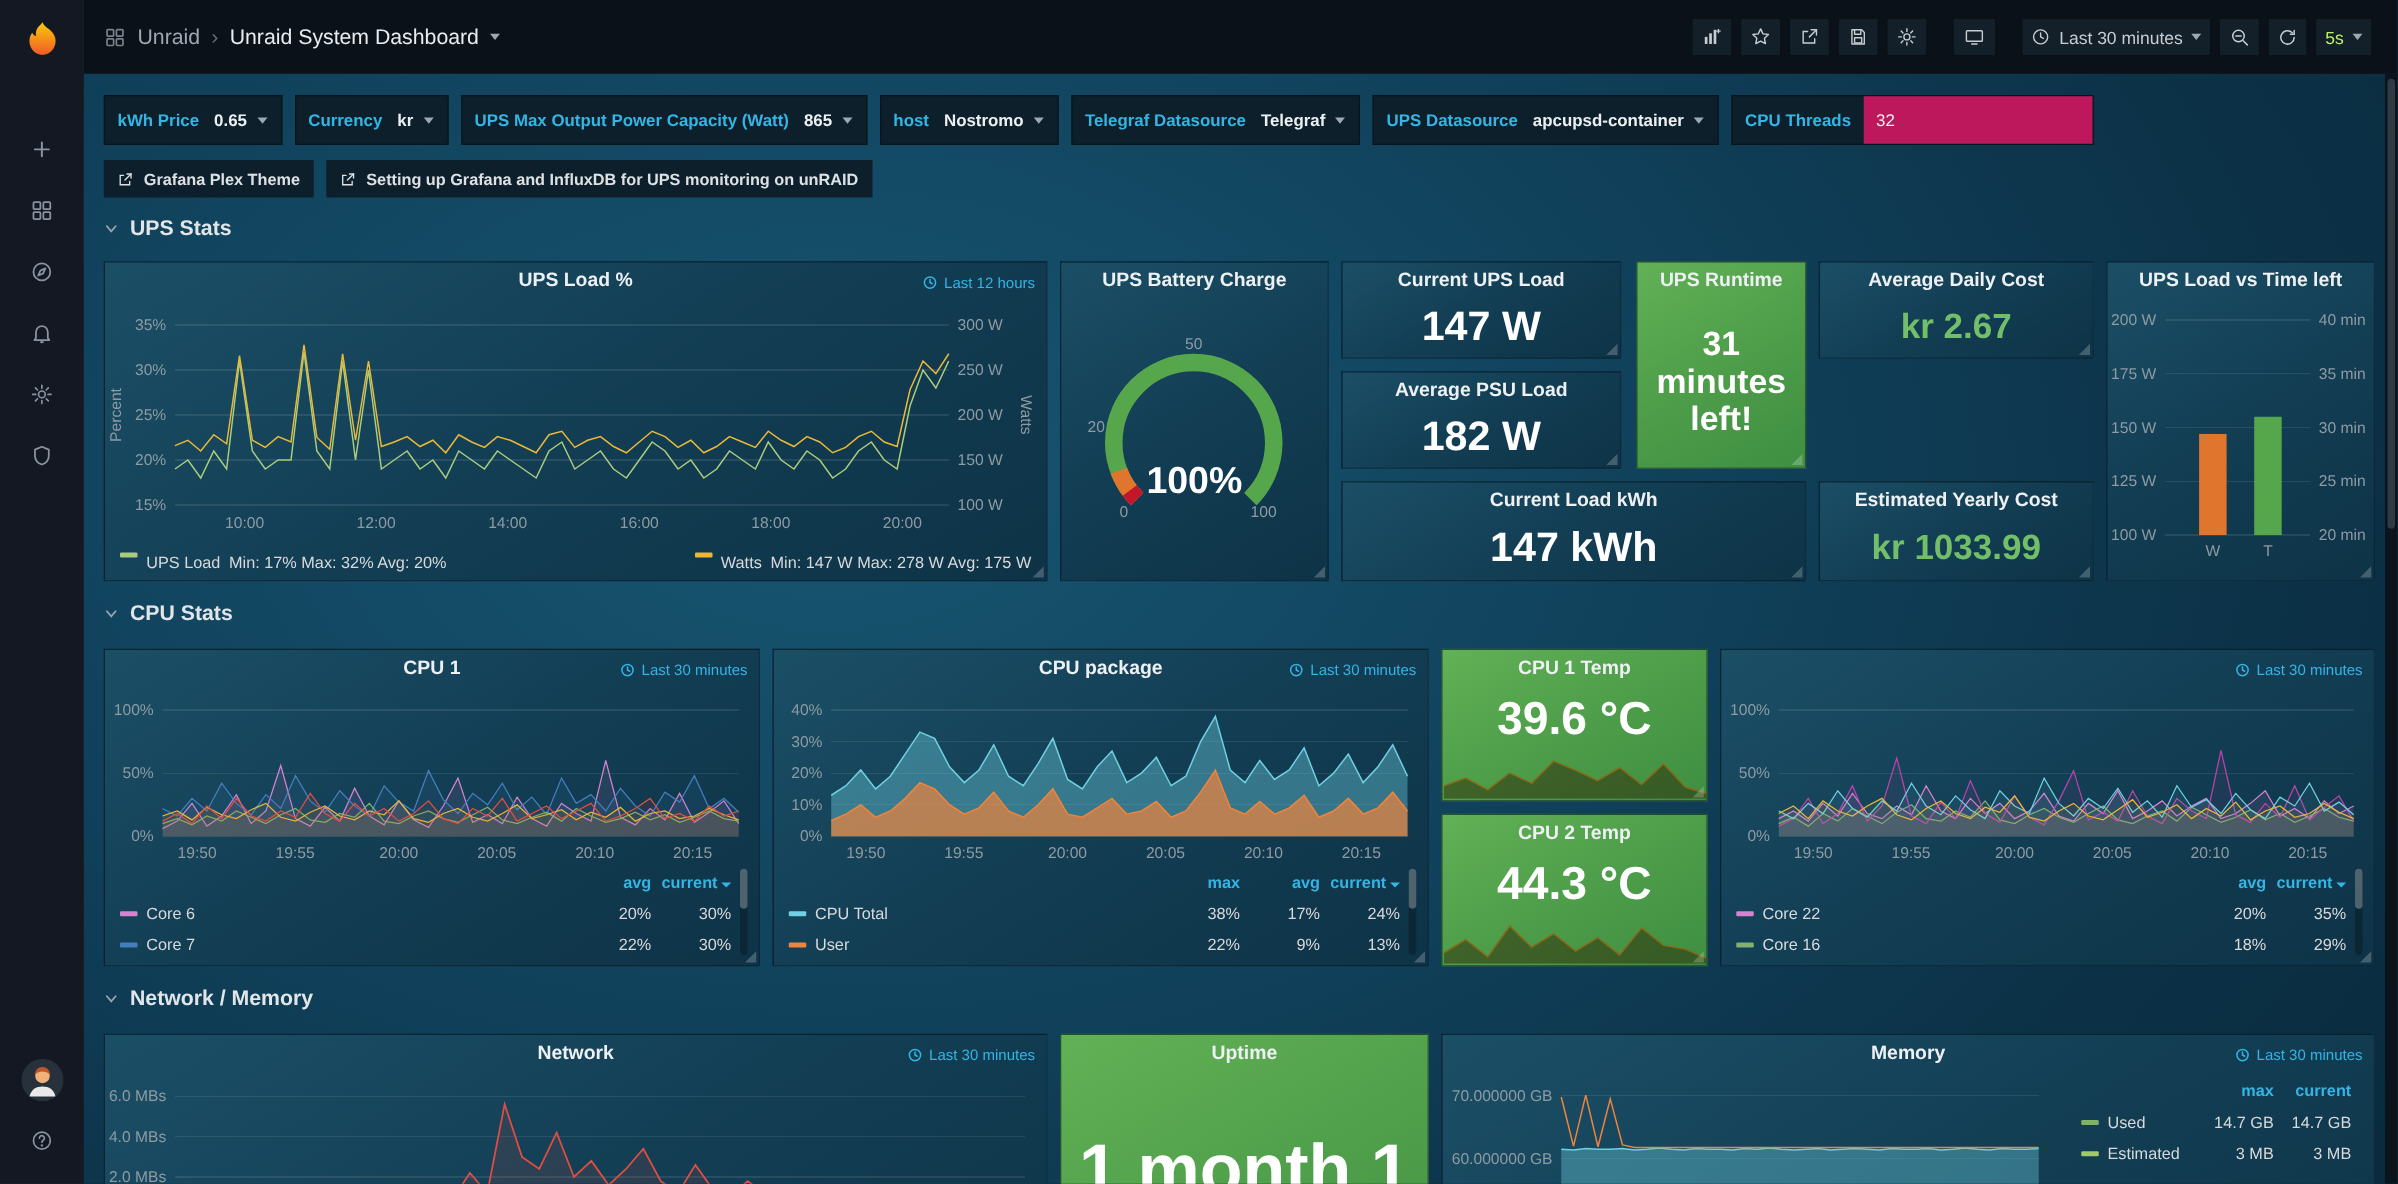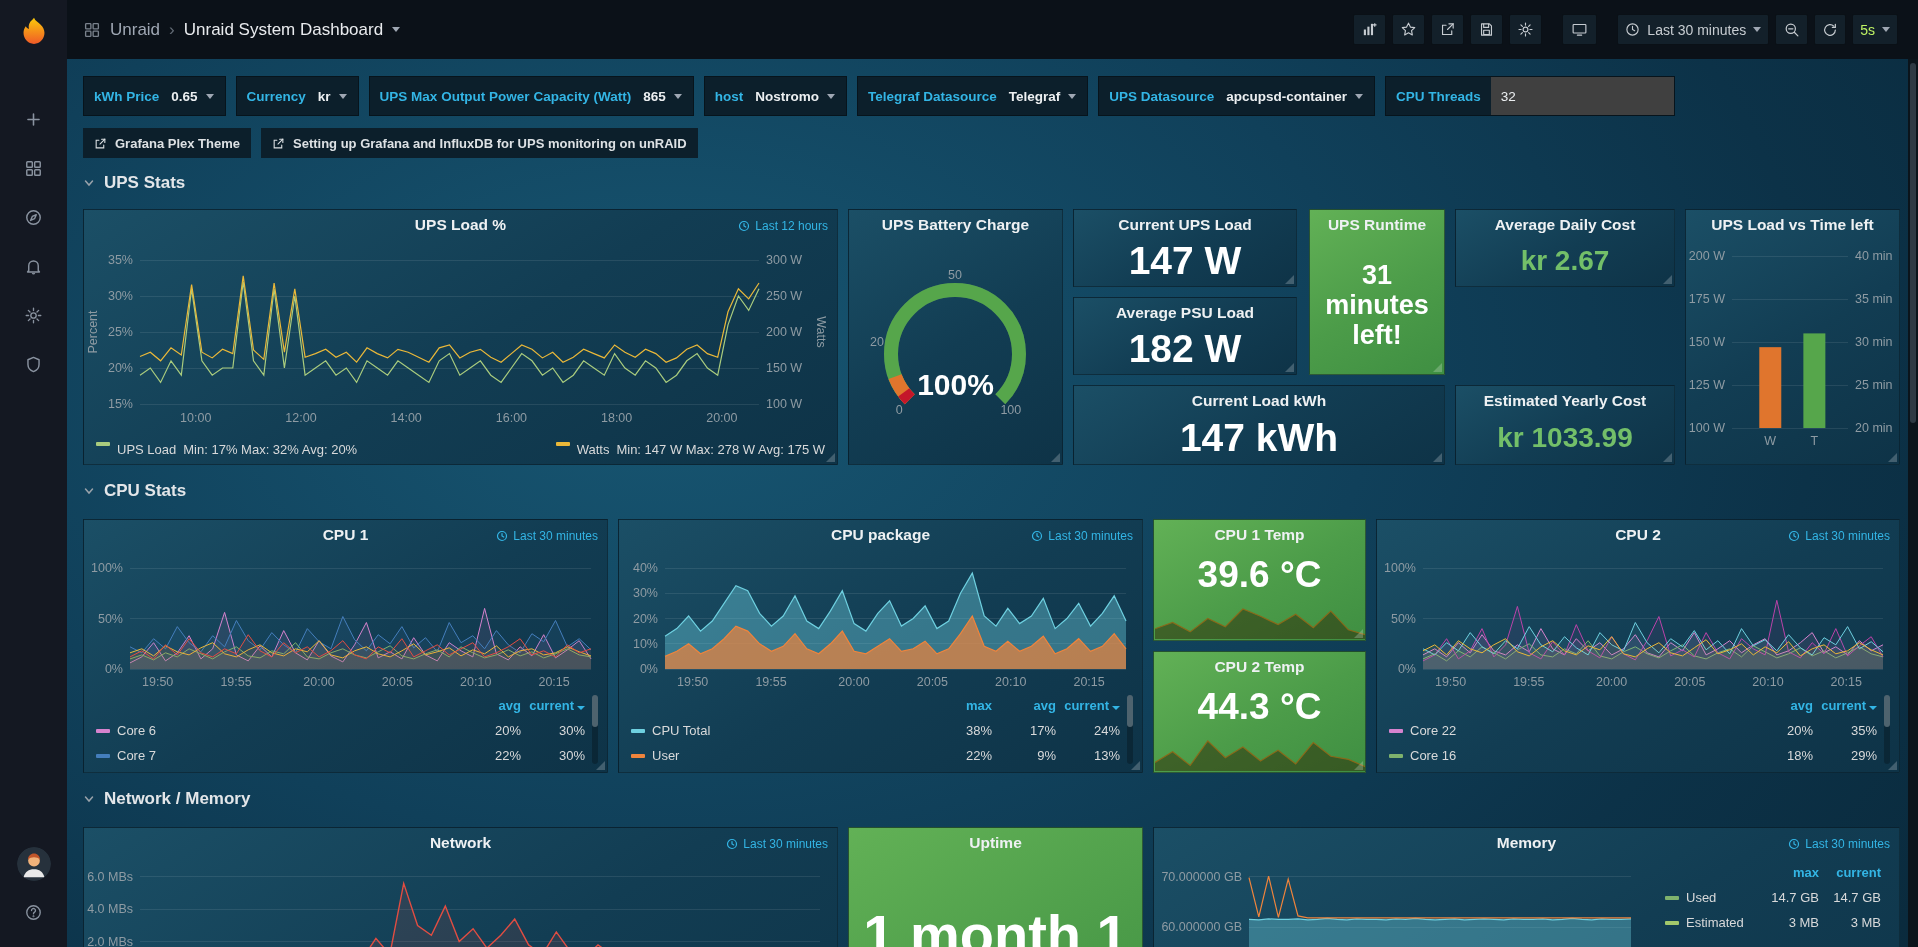--- a/index.html
+++ b/index.html
@@ -26,38 +26,38 @@
   .nbtn{height:31px;min-width:31px;background:#13202a;border:1px solid #0a1016;border-radius:2px;display:flex;align-items:center;justify-content:center;color:#c7ccd1;padding:0 7px;box-sizing:border-box;cursor:pointer;gap:7px;font-size:14px}
   .nbtn .i{display:block}
   .gap-l{margin-left:14px}
   .green-txt{color:#bef264;font-weight:normal}
   
   .content{position:absolute;left:67px;top:59px;width:1851px;height:888px}
   .submenu{position:absolute;left:16px;top:17px;display:flex;align-items:center;gap:10px}
   .var-chip{display:inline-flex;align-items:center;height:38px;background:#0c1f2b;border:1px solid rgba(0,0,0,0.35)}
   .var-label{color:#33b5e5;font-weight:bold;font-size:13.5px;padding:0 10px;cursor:default}
   .var-value{color:#eceff1;font-weight:bold;font-size:13.5px;padding:0 11px 0 2px;display:flex;align-items:center;gap:8px;cursor:pointer}
-  .var-input{width:183px;height:38px;background:#404040;border:none;color:#eceff1;font-size:13.5px;padding:0 10px;font-family:inherit;box-sizing:border-box}
+  .var-input{width:183px;height:38px;background:#be185d;border:none;color:#eceff1;font-size:13.5px;padding:0 10px;font-family:inherit;box-sizing:border-box}
   .linkrow{position:absolute;left:16px;top:69px;display:flex;gap:10px}
   .link-chip{display:inline-flex;align-items:center;height:30px;background:#0c1f2b;padding:0 11px;gap:8px;font-size:13px;font-weight:bold;color:#dde1e4;cursor:pointer}
   .section-header{position:absolute;left:16px;display:flex;align-items:center;gap:9px;font-size:17px;font-weight:bold;color:#e3e6e9;cursor:pointer}
   #sec-ups{top:114px} #sec-cpu{top:422px} #sec-net{top:730px}
   
   .panel{position:absolute;background:linear-gradient(148deg,#1b4f66 0%,#123d53 52%,#0e3347 100%);border:1px solid rgba(5,20,30,0.55);box-sizing:border-box;overflow:hidden}
   .panel::after{content:"";position:absolute;right:2px;bottom:2px;width:0;height:0;border-style:solid;border-width:0 0 9px 9px;border-color:transparent transparent rgba(255,255,255,0.22) transparent}
   .green-panel{background:linear-gradient(150deg,#62b156 0%,#4c9c49 55%,#3f8f42 100%)}
   .ptitle{height:30px;display:flex;align-items:center;justify-content:center;font-size:15.5px;font-weight:bold;color:#eef1f3;cursor:pointer}
   .trange{position:absolute;top:9px;right:9px;color:#33b5e5;font-size:12px;font-weight:normal;display:flex;align-items:center;gap:5px;cursor:pointer}
   .chart-svg{position:absolute;left:0;top:0}
   svg text.tick{fill:#8e9ba3;font-size:12.5px;font-family:"Liberation Sans",sans-serif}
   svg text.axlab{fill:#8e9ba3;font-size:12.5px;font-family:"Liberation Sans",sans-serif}
   svg line.grid{stroke:rgba(255,255,255,0.09);stroke-width:1;shape-rendering:crispEdges}
   
   .statbox{display:flex;flex-direction:column}
-  .statval{flex:1;display:flex;align-items:center;justify-content:center;font-size:39px;font-weight:bold;color:#fff;margin-top:-4px}
+  .statval{flex:1;display:flex;align-items:center;justify-content:center;font-size:33px;font-weight:bold;color:#fff;margin-top:-4px}
   .val-green{color:#73bf69}
   .val-red{color:#e0604d}
   .cost .statval{font-size:28px}
   #p-runtime .statval{font-size:27px;line-height:1.12;text-align:center;padding:0 12px}
   #p-uptime .statval{position:absolute;left:0;right:0;top:78px;justify-content:center;display:flex;font-size:56px;font-weight:bold;color:#fff}
   .temp-val{position:absolute;left:0;right:0;top:34px;text-align:center;font-size:37px;font-weight:bold;color:#fff}
   .spark{position:absolute;left:1px;bottom:1px}
   .gauge-val{position:absolute;left:0;right:0;top:158px;text-align:center;font-size:30px;font-weight:bold;color:#fff}
   
   .glegend{position:absolute;left:12px;right:22px;bottom:4px;font-size:13px}
@@ -587,21 +587,20 @@
   <div class="panel green-panel" id="p-temp2">
     <div class="ptitle">CPU 2 Temp</div>
     <div class="temp-val">44.3 °C</div>
     <svg class="spark" id="spark-cpu2" width="211" height="38">
         <path d="M0.0 29.4L17.6 18.7L35.2 32.5L52.8 8.0L70.3 24.8L87.9 14.1L105.5 27.9L123.1 17.2L140.7 30.9L158.3 9.5L175.8 23.3L193.4 26.4L211.0 34.0L211 38L0 38Z" fill="rgba(45,38,6,0.5)" stroke="none"></path>
         <path d="M0.0 29.4L17.6 18.7L35.2 32.5L52.8 8.0L70.3 24.8L87.9 14.1L105.5 27.9L123.1 17.2L140.7 30.9L158.3 9.5L175.8 23.3L193.4 26.4L211.0 34.0" fill="none" stroke="rgba(140,104,24,0.95)" stroke-width="1.2"></path>
       </svg>
   </div>
 
   <div class="panel" id="p-cpu2">
-    <div class="ptitle">CPU 2</div>
     <div class="trange">
       <svg width="12" height="12" viewBox="0 0 24 24" fill="none" stroke="#33b5e5" stroke-width="2.4" stroke-linecap="round">
           <circle cx="12" cy="12" r="9"></circle>
           <path d="M12 7v5l3.5 2"></path>
         </svg>
       <span>Last 30 minutes</span>
     </div>
     <svg class="chart-svg" id="chart-cpu2" width="522" height="180">
         <line x1="46" y1="48" x2="506" y2="48" class="grid"></line>
         <text x="39" y="52" text-anchor="end" class="tick">100%</text>

